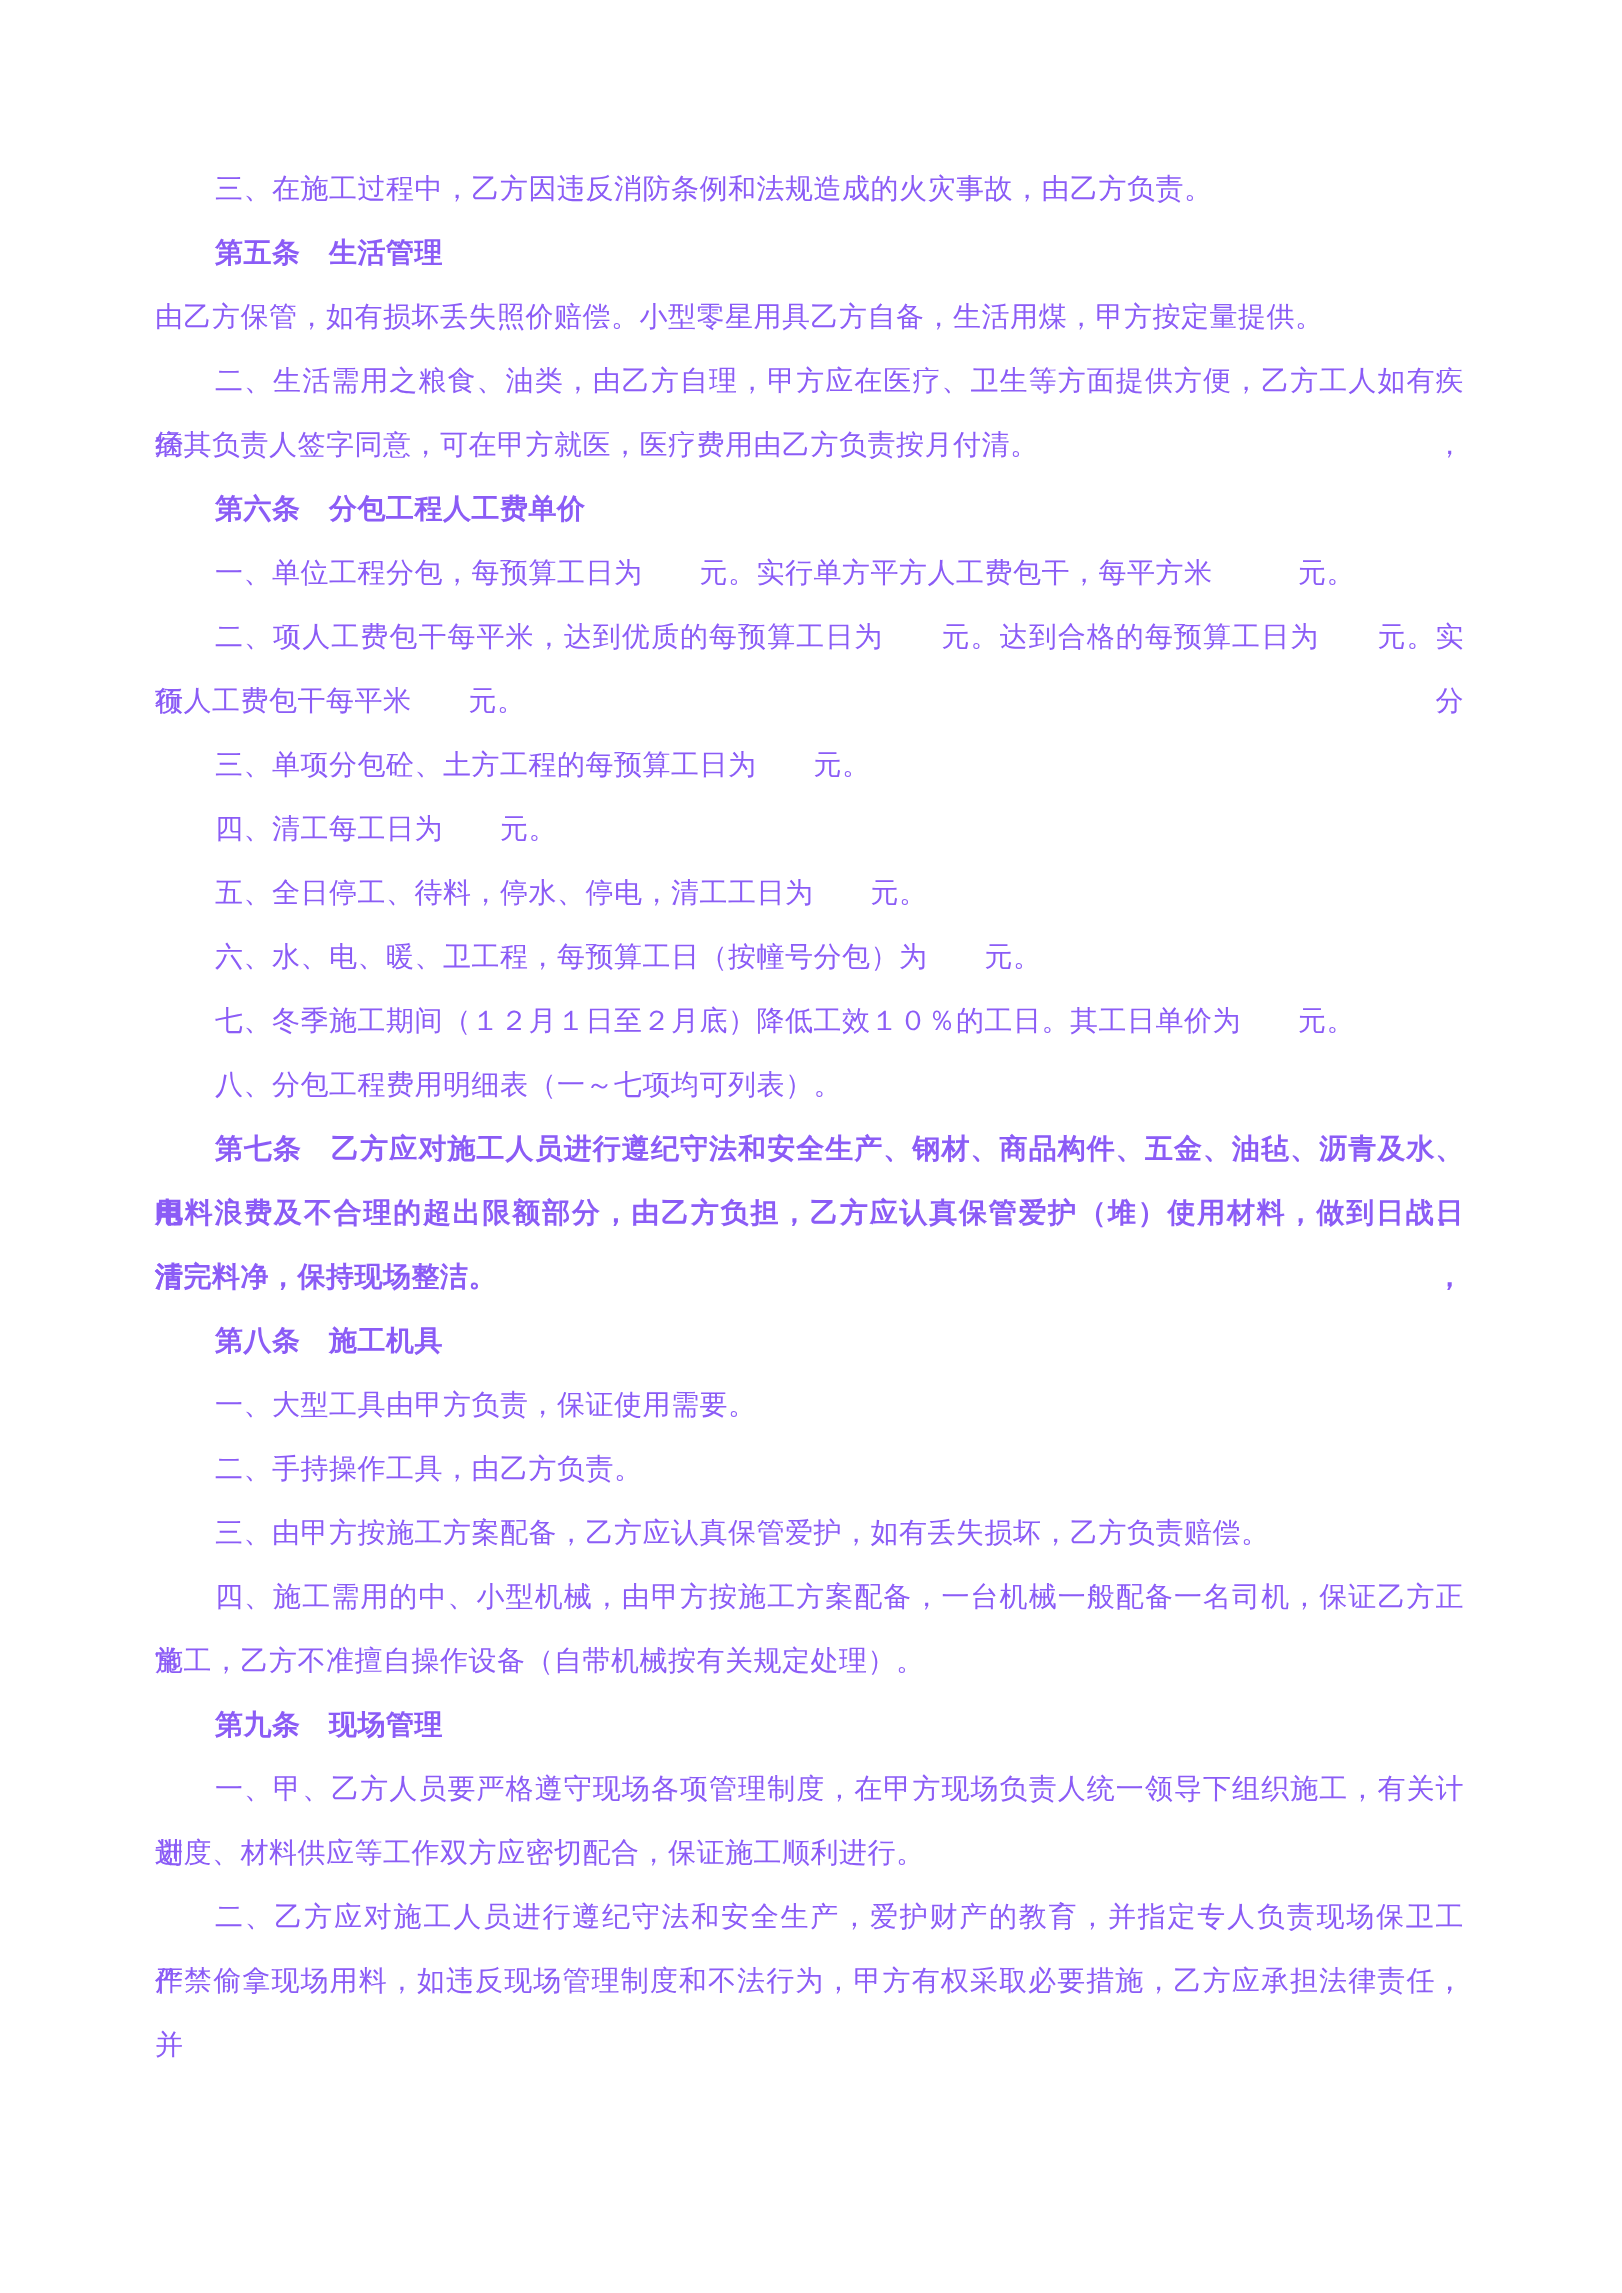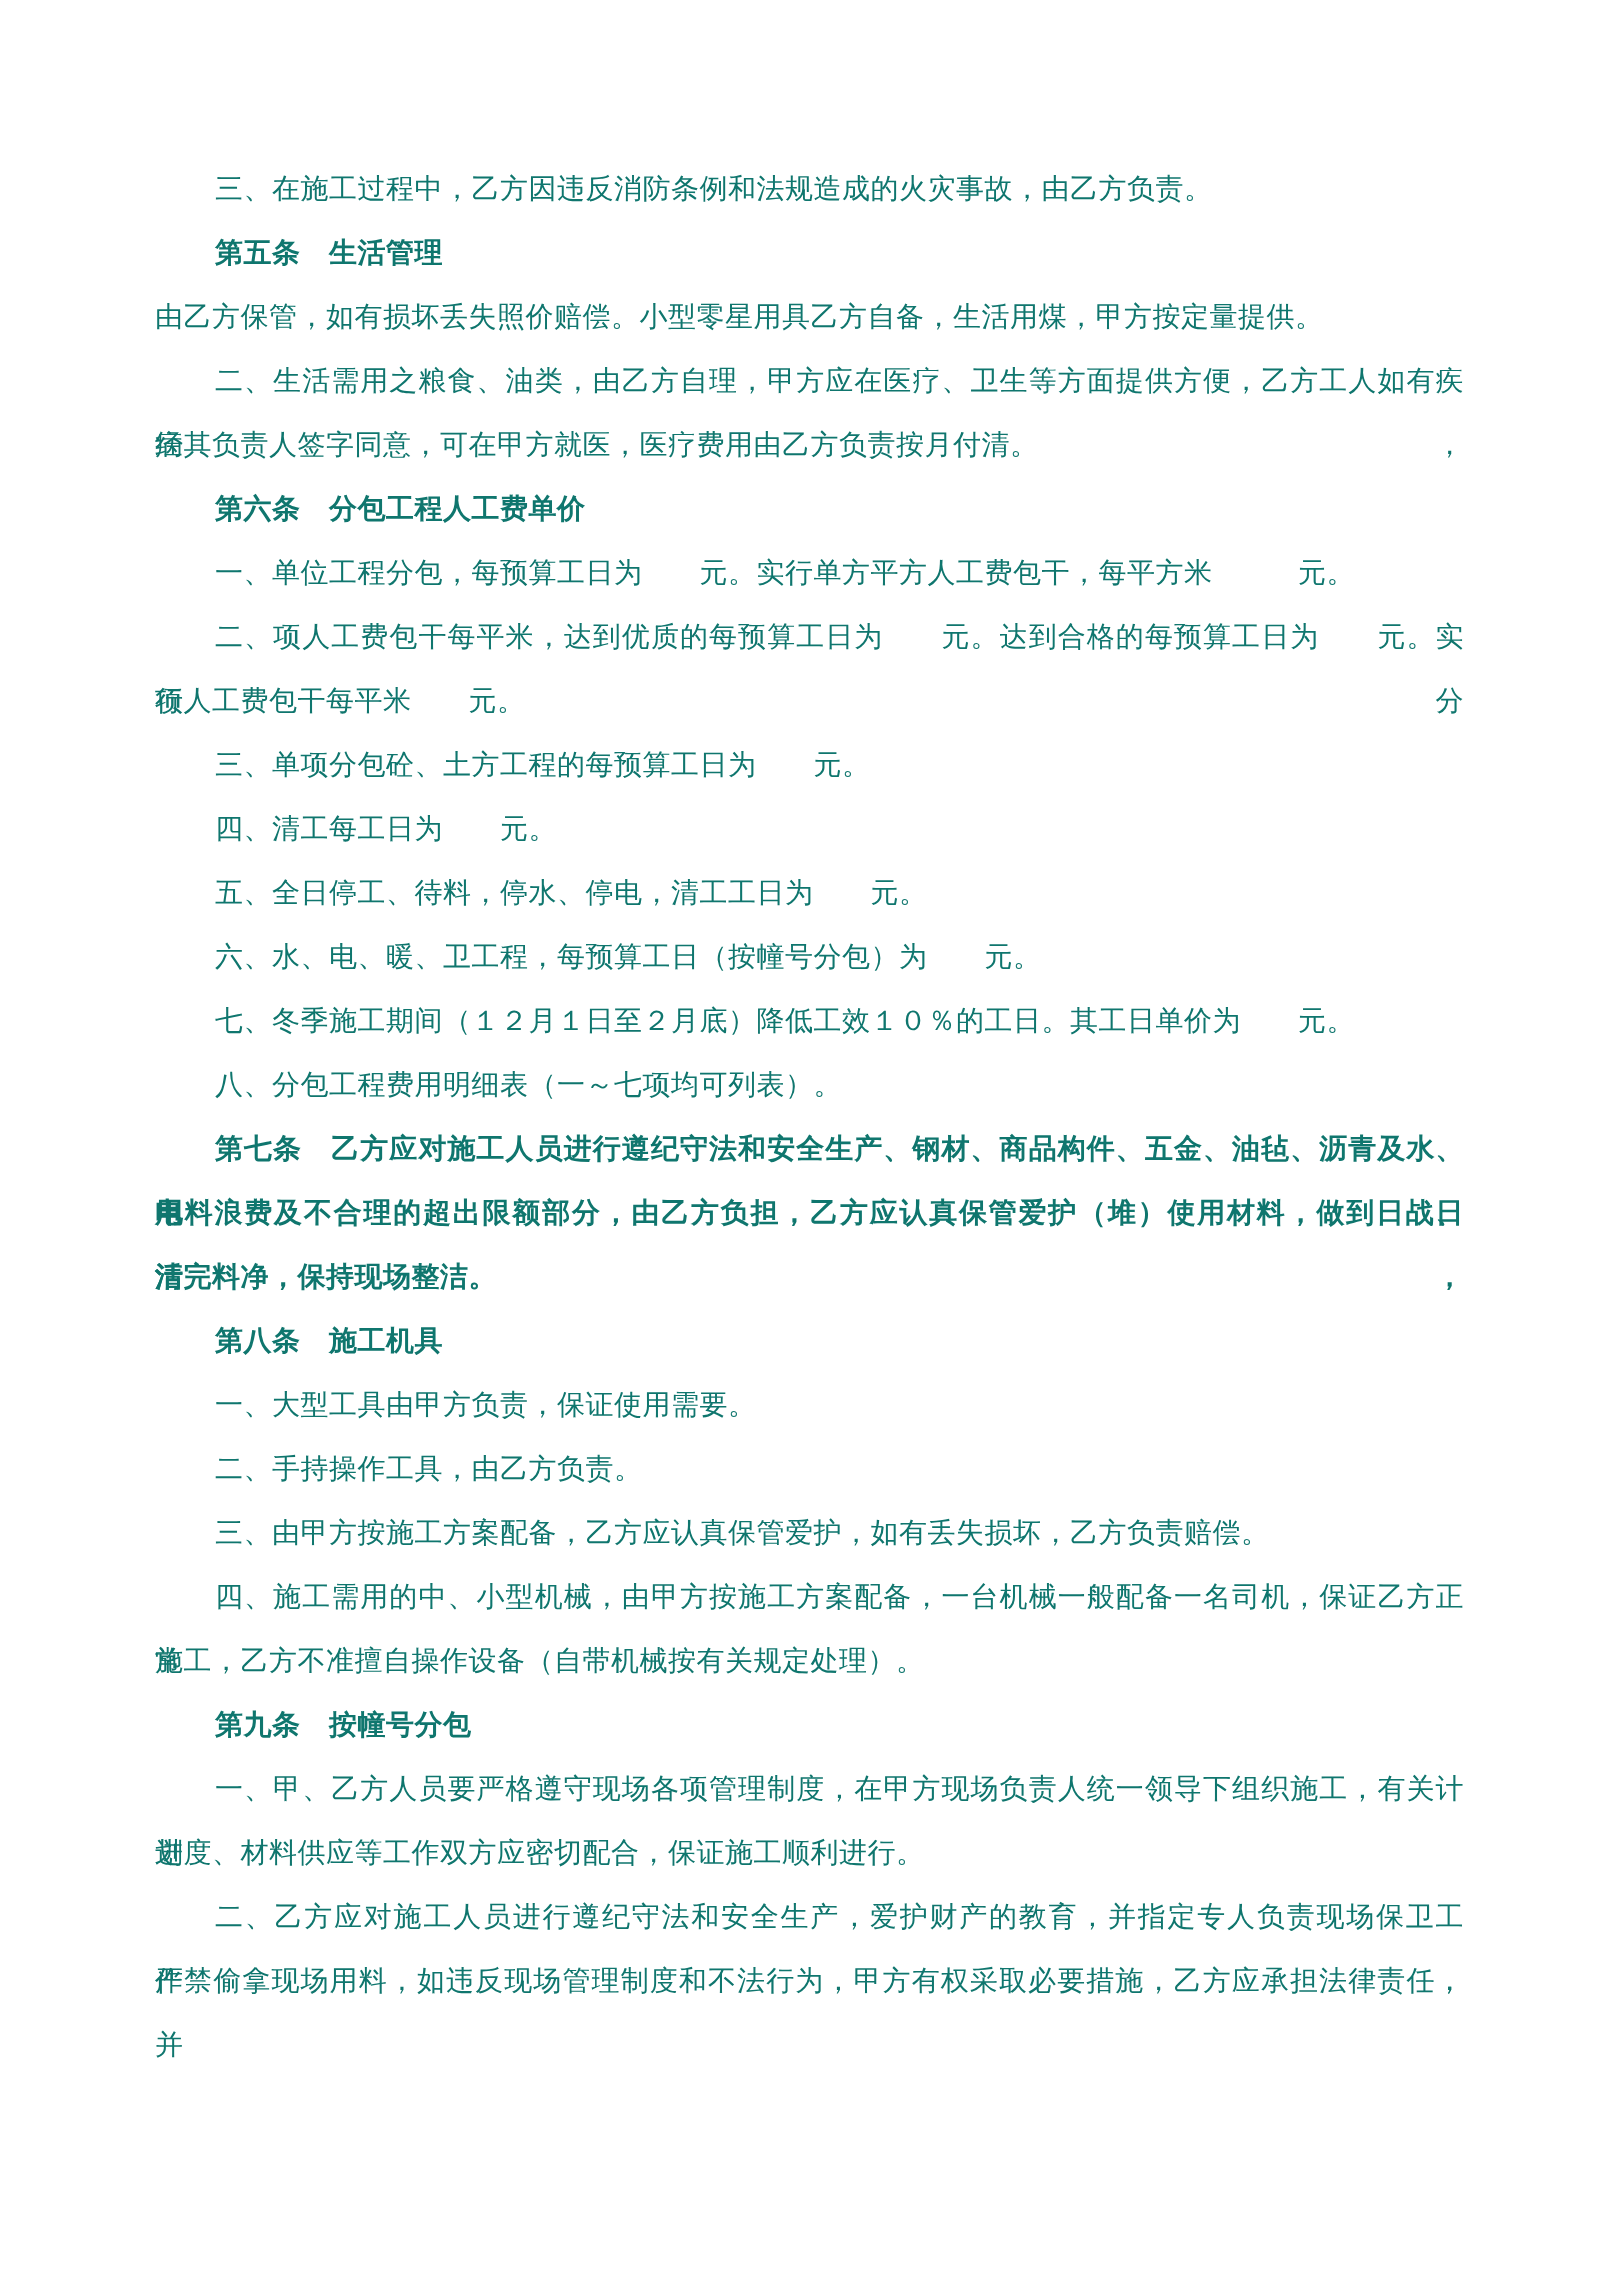--- a/index.html
+++ b/index.html
@@ -15,21 +15,21 @@
     padding: 157px 159px 0 155px;
     overflow: hidden;
     background: #ffffff;
     color: #000000;
   }
   .line {
     font-family: "Liberation Serif", "DejaVu Serif", serif;
     font-size: 28px;
     line-height: 64px;
     height: 64px;
-    color: #0f766e;
+    color: #8b5cf6;
     letter-spacing: 0.5px;
   }
   .line.indent {
     text-indent: 60px;
   }
   .line.fill {
     text-align: justify;
     text-align-last: justify;
   }
   .line.heading,
@@ -59,19 +59,19 @@
     <div class="line indent">八、分包工程费用明细表（一～七项均可列表）。</div>
     <div class="line bold indent fill">第七条　乙方应对施工人员进行遵纪守法和安全生产、钢材、商品构件、五金、油毡、沥青及水、电、</div>
     <div class="line bold fill">用料浪费及不合理的超出限额部分，由乙方负担，乙方应认真保管爱护（堆）使用材料，做到日战日清，</div>
     <div class="line bold">活完料净，保持现场整洁。</div>
     <div class="line heading indent">第八条　施工机具</div>
     <div class="line indent">一、大型工具由甲方负责，保证使用需要。</div>
     <div class="line indent">二、手持操作工具，由乙方负责。</div>
     <div class="line indent">三、由甲方按施工方案配备，乙方应认真保管爱护，如有丢失损坏，乙方负责赔偿。</div>
     <div class="line indent fill">四、施工需用的中、小型机械，由甲方按施工方案配备，一台机械一般配备一名司机，保证乙方正常</div>
     <div class="line">施工，乙方不准擅自操作设备（自带机械按有关规定处理）。</div>
-    <div class="line heading indent">第九条　按幢号分包</div>
+    <div class="line heading indent">第九条　现场管理</div>
     <div class="line indent fill">一、甲、乙方人员要严格遵守现场各项管理制度，在甲方现场负责人统一领导下组织施工，有关计划</div>
     <div class="line">进度、材料供应等工作双方应密切配合，保证施工顺利进行。</div>
     <div class="line indent fill">二、乙方应对施工人员进行遵纪守法和安全生产，爱护财产的教育，并指定专人负责现场保卫工作，</div>
     <div class="line fill">严禁偷拿现场用料，如违反现场管理制度和不法行为，甲方有权采取必要措施，乙方应承担法律责任，并</div>
   </div>
 
 
 </body></html>

